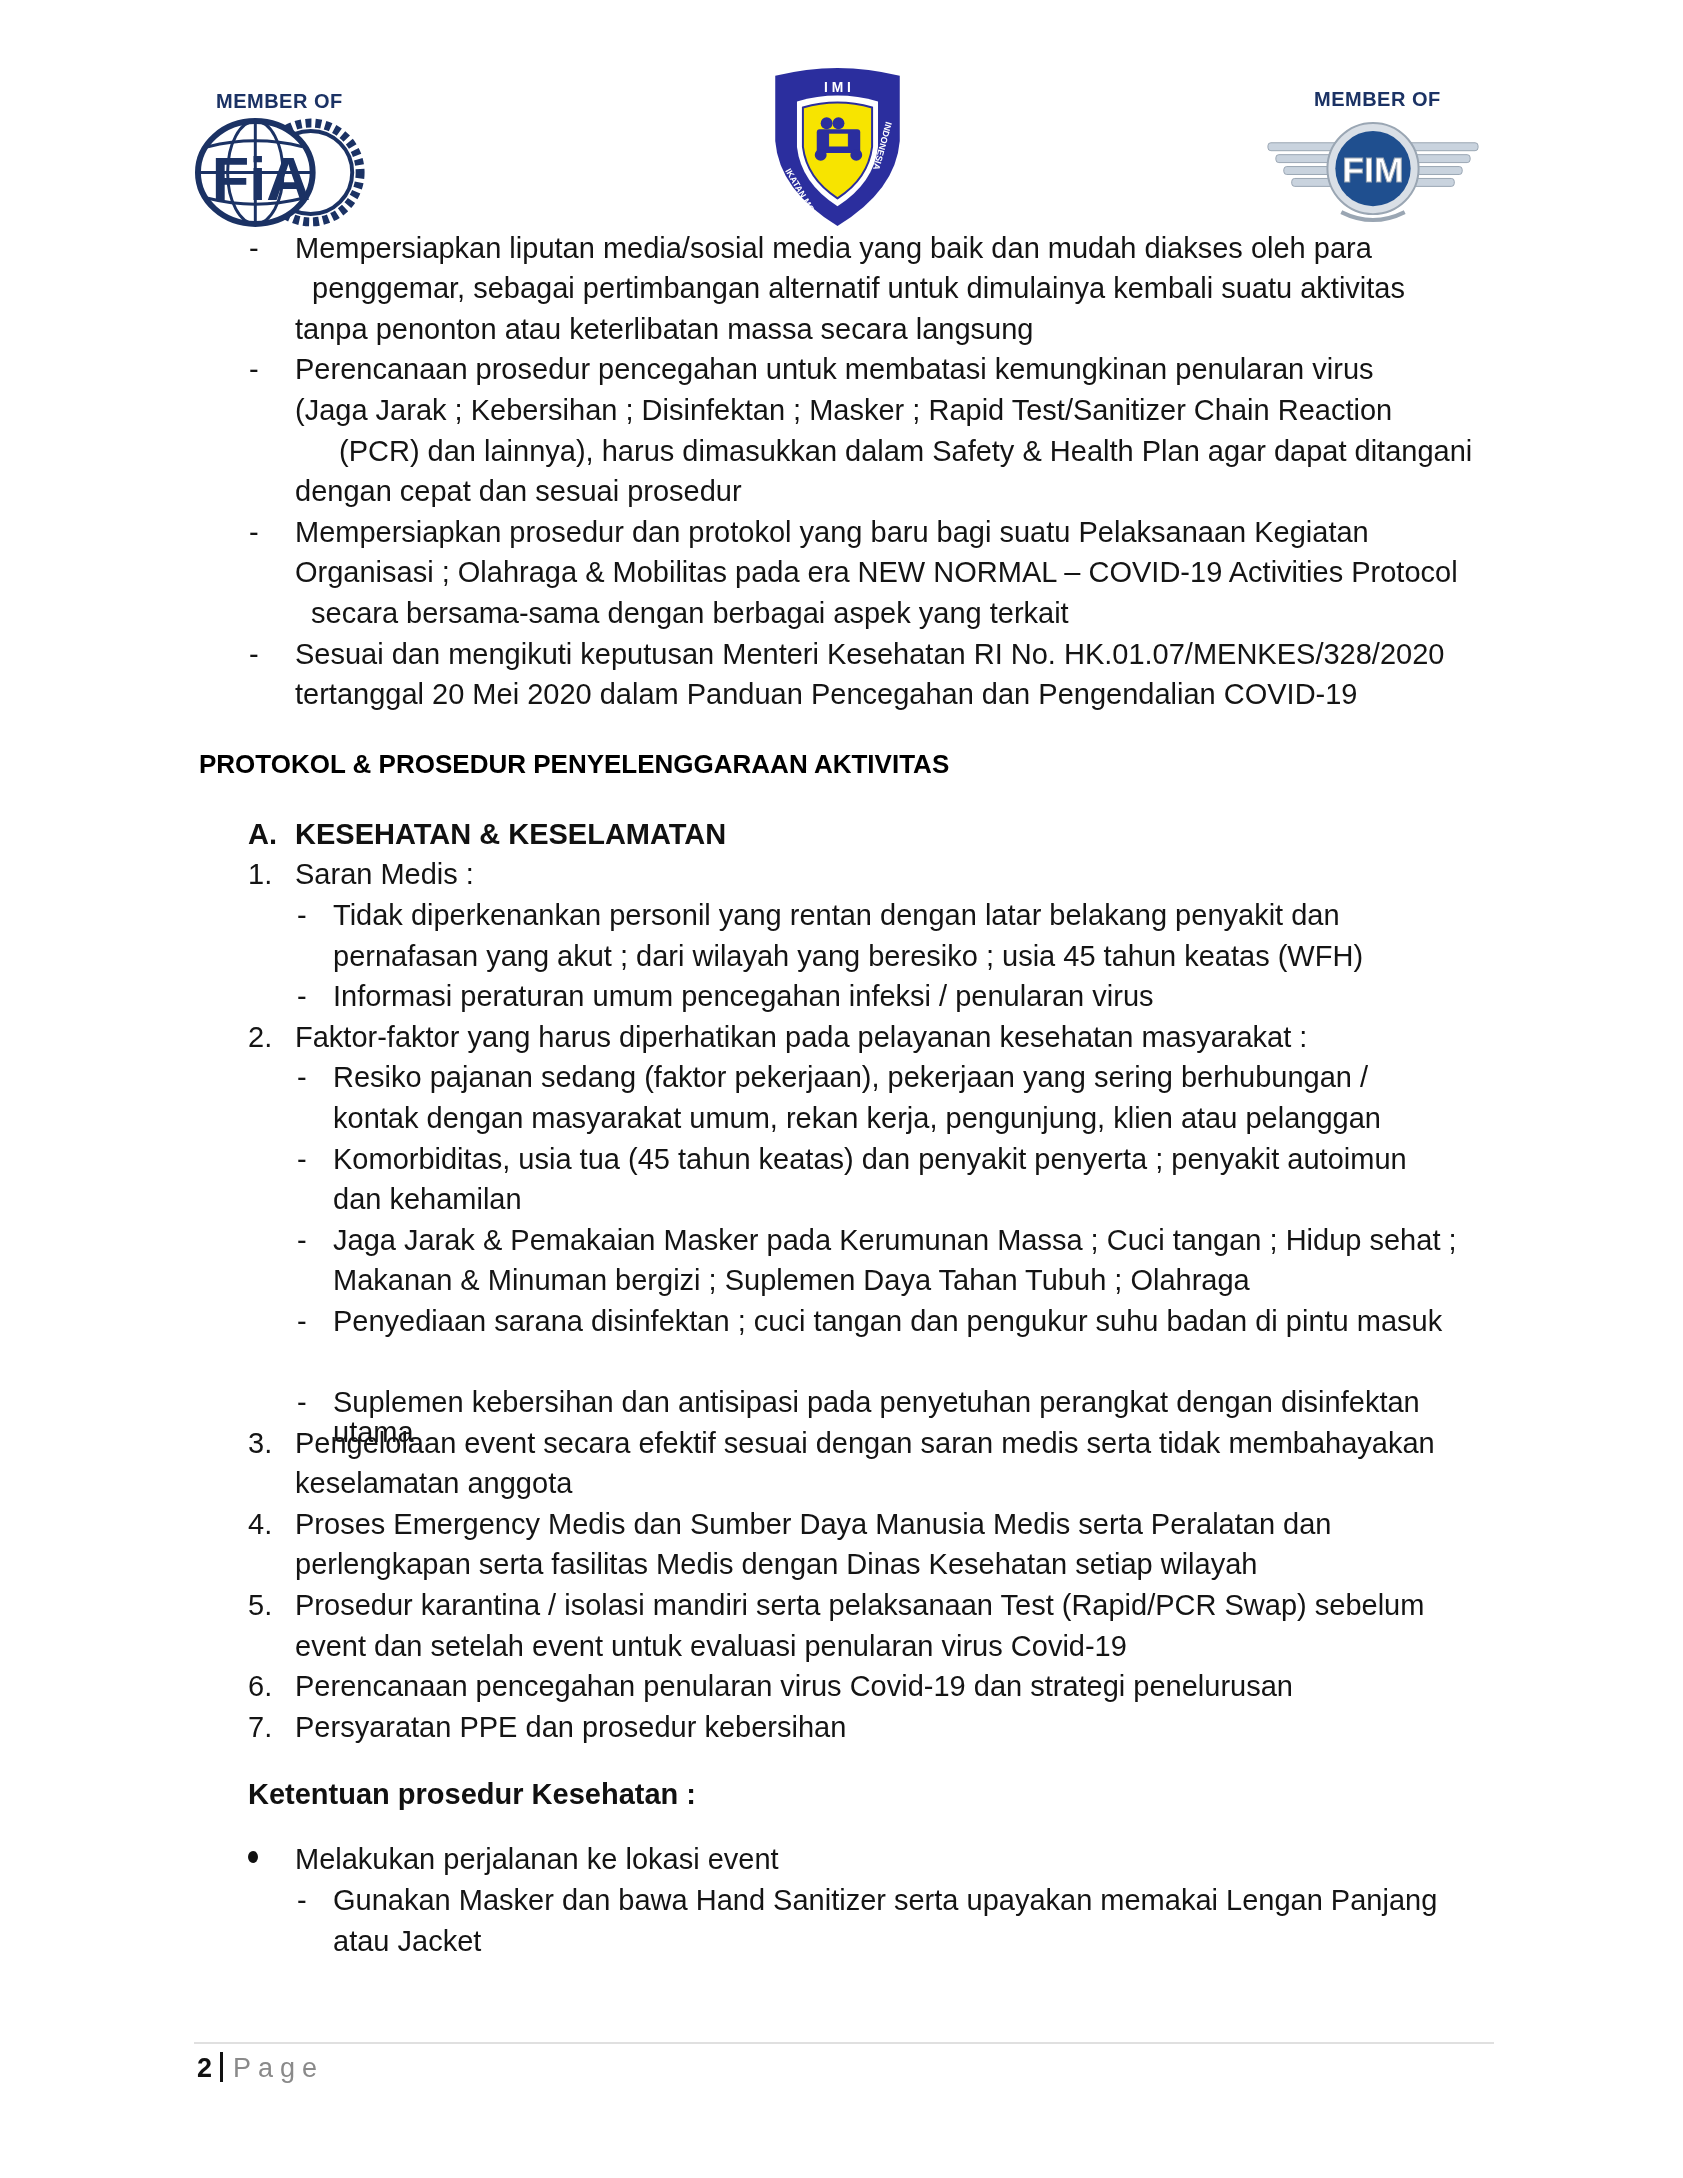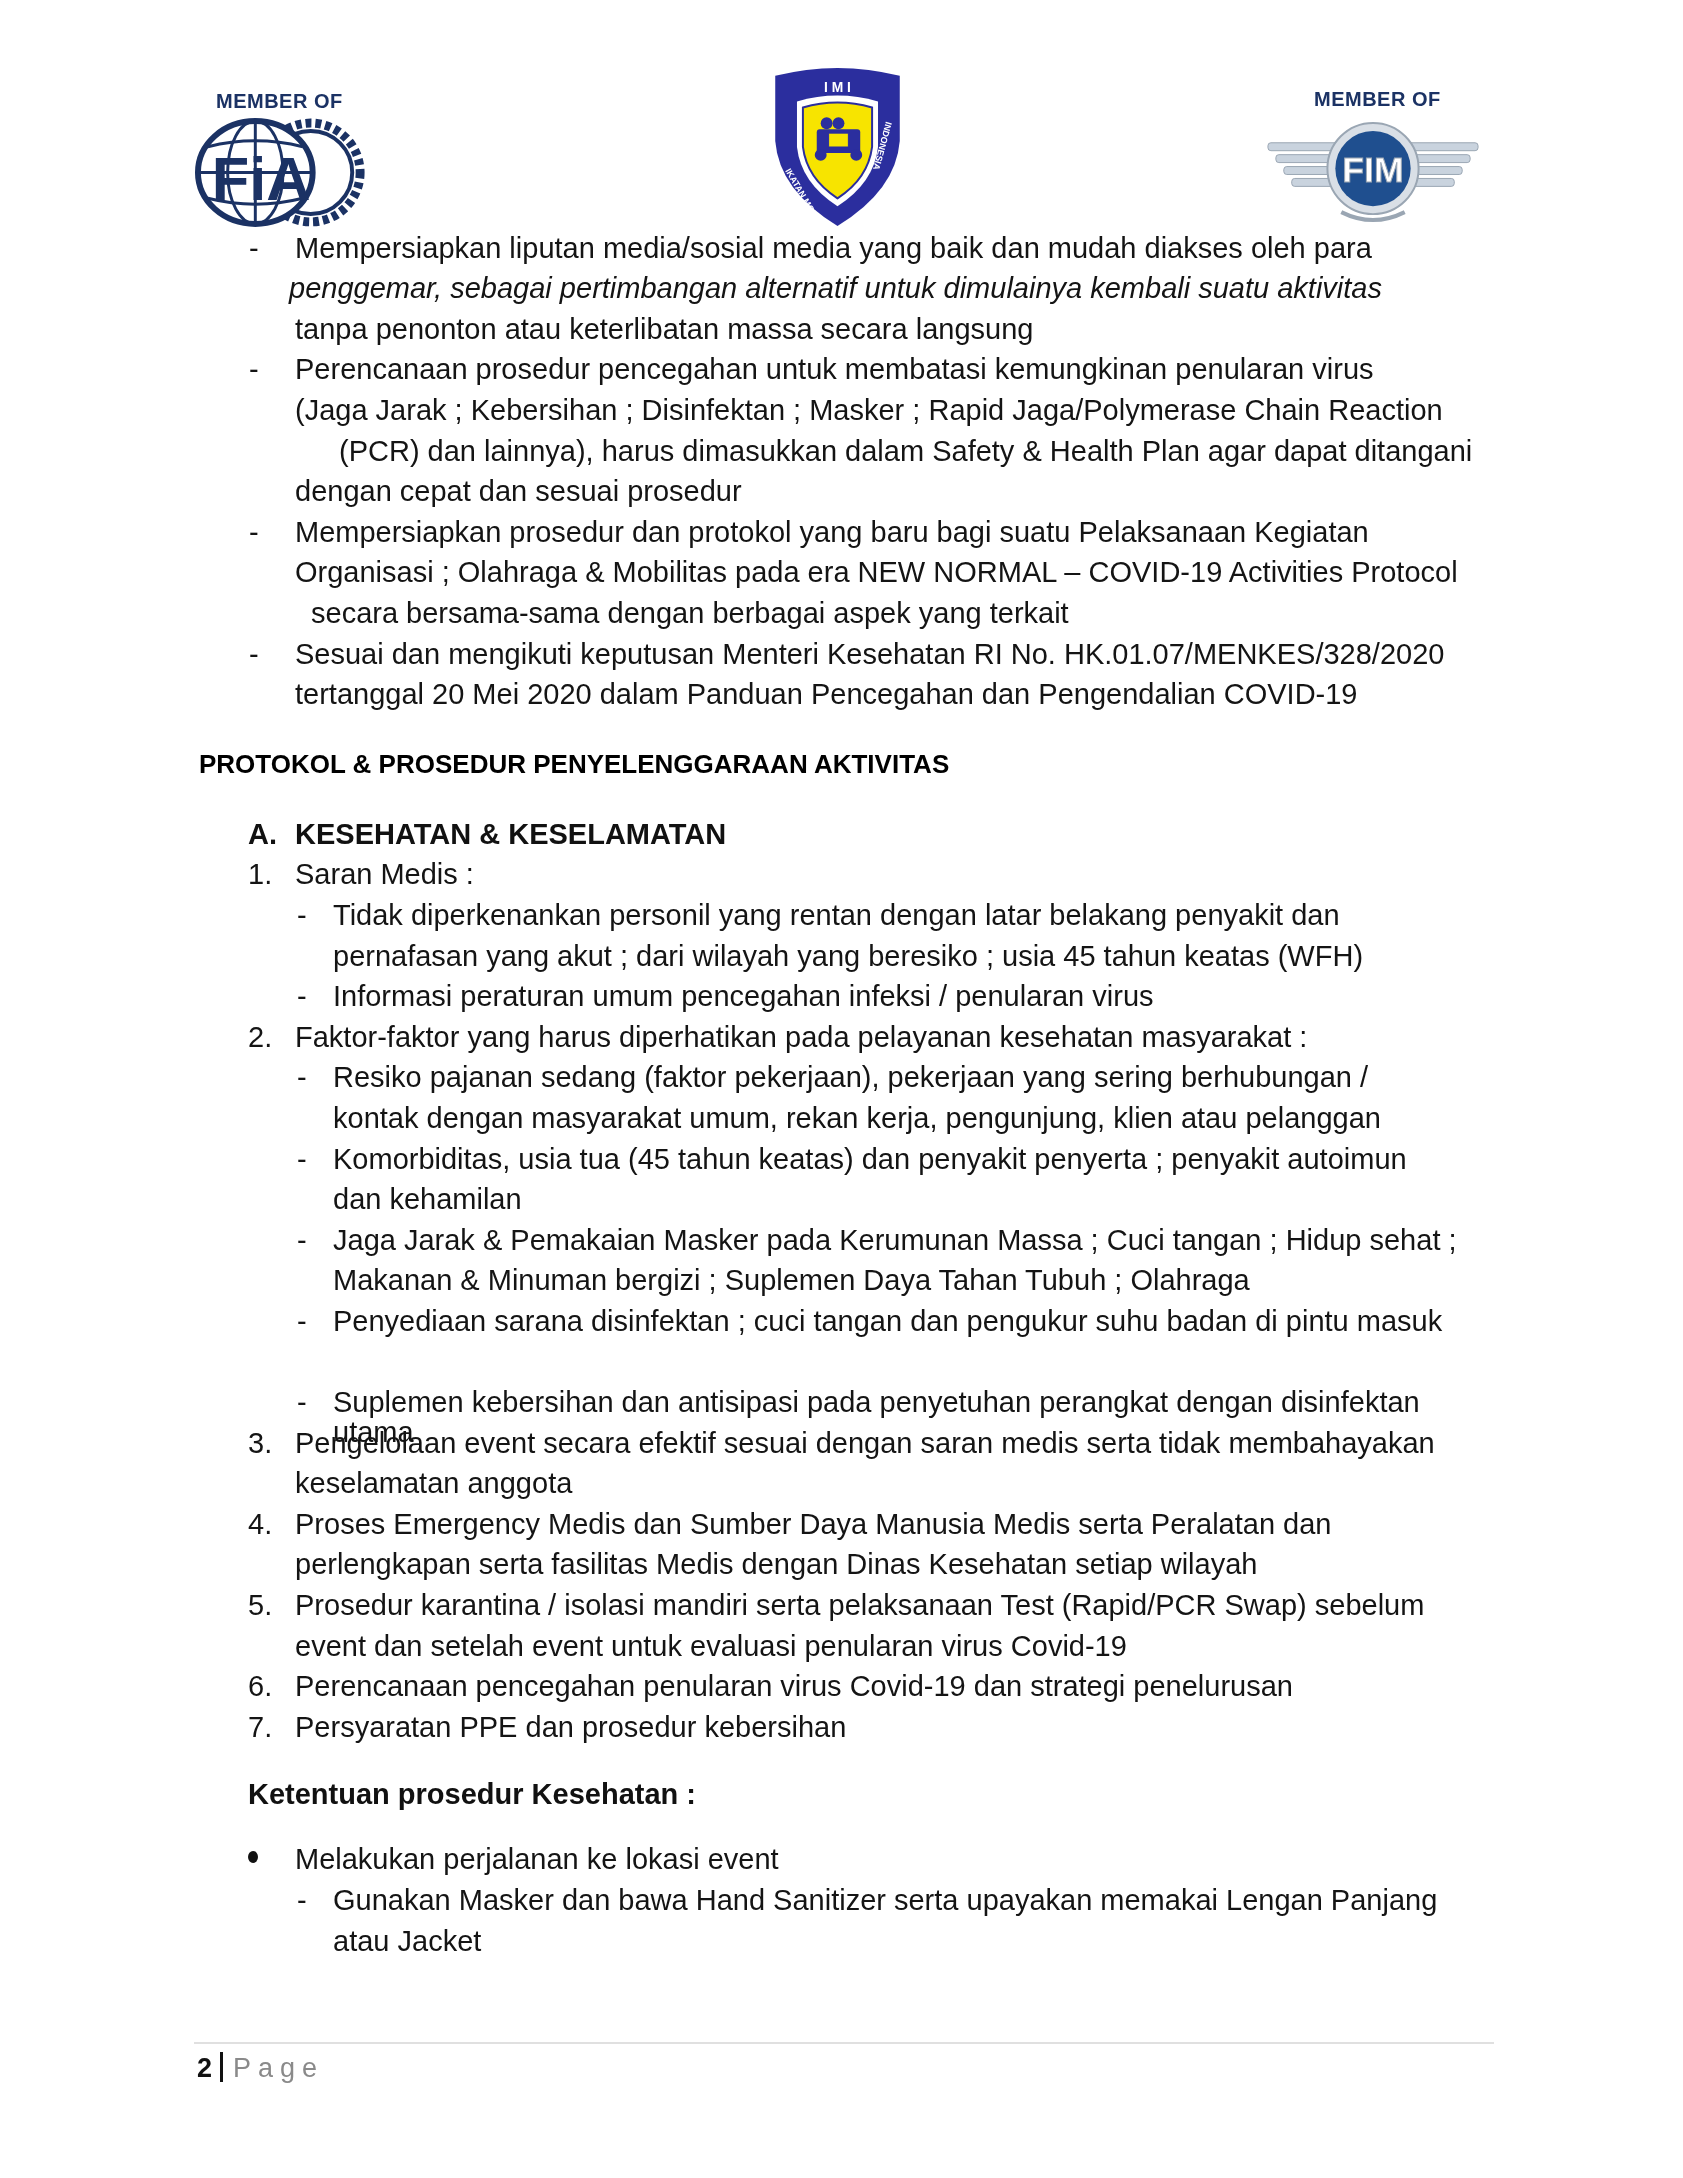--- a/index.html
+++ b/index.html
@@ -77,26 +77,26 @@
   <circle cx="112" cy="52" r="46" fill="#d9dfe6" stroke="#9aa6b3" stroke-width="2"></circle>
   <circle cx="112" cy="52" r="38" fill="#1f4f8f"></circle>
   <text x="112" y="66" text-anchor="middle" font-family="Liberation Sans, sans-serif" font-weight="bold" font-size="36" fill="#fff" stroke="#9aa6b3" stroke-width="1">FIM</text>
   <path d="M80 96 Q112 112 144 96" fill="none" stroke="#9aa6b3" stroke-width="4"></path>
 </svg>
 
 <div>
 
   <div class="marker" style="left:249px;top:228px;">-</div>
   <div class="txt" style="left:295px;top:228px;width:1186px;">Mempersiapkan liputan media/sosial media yang baik dan mudah diakses oleh para</div>
-  <div class="txt" style="left:289px;top:268px;width:1186px;font-style:italic;">penggemar, sebagai pertimbangan alternatif untuk dimulainya kembali suatu aktivitas</div>
+  <div class="txt" style="left:312px;top:268px;width:1186px;">penggemar, sebagai pertimbangan alternatif untuk dimulainya kembali suatu aktivitas</div>
   <div class="txt" style="left:295px;top:309px;width:1186px;text-align:left;">tanpa penonton atau keterlibatan massa secara langsung</div>
 
   <div class="marker" style="left:249px;top:349px;">-</div>
   <div class="txt" style="left:295px;top:349px;width:1186px;">Perencanaan prosedur pencegahan untuk membatasi kemungkinan penularan virus</div>
-  <div class="txt" style="left:295px;top:390px;width:1186px;">(Jaga Jarak ; Kebersihan ; Disinfektan ; Masker ; Rapid Jaga/Polymerase Chain Reaction</div>
+  <div class="txt" style="left:295px;top:390px;width:1186px;">(Jaga Jarak ; Kebersihan ; Disinfektan ; Masker ; Rapid Test/Sanitizer Chain Reaction</div>
   <div class="txt" style="left:295px;top:431px;width:1186px;margin-left:44px;">(PCR) dan lainnya), harus dimasukkan dalam Safety &amp; Health Plan agar dapat ditangani</div>
   <div class="txt" style="left:295px;top:471px;width:1186px;text-align:left;">dengan cepat dan sesuai prosedur</div>
 
   <div class="marker" style="left:249px;top:512px;">-</div>
   <div class="txt" style="left:295px;top:512px;width:1186px;">Mempersiapkan prosedur dan protokol yang baru bagi suatu Pelaksanaan Kegiatan</div>
   <div class="txt" style="left:295px;top:552px;width:1186px;">Organisasi ; Olahraga &amp; Mobilitas pada era NEW NORMAL – COVID-19 Activities Protocol</div>
   <div class="txt" style="left:311px;top:593px;width:1186px;text-align:left;">secara bersama-sama dengan berbagai aspek yang terkait</div>
 
   <div class="marker" style="left:249px;top:634px;">-</div>
   <div class="txt" style="left:295px;top:634px;width:1186px;">Sesuai dan mengikuti keputusan Menteri Kesehatan RI No. HK.01.07/MENKES/328/2020</div>

